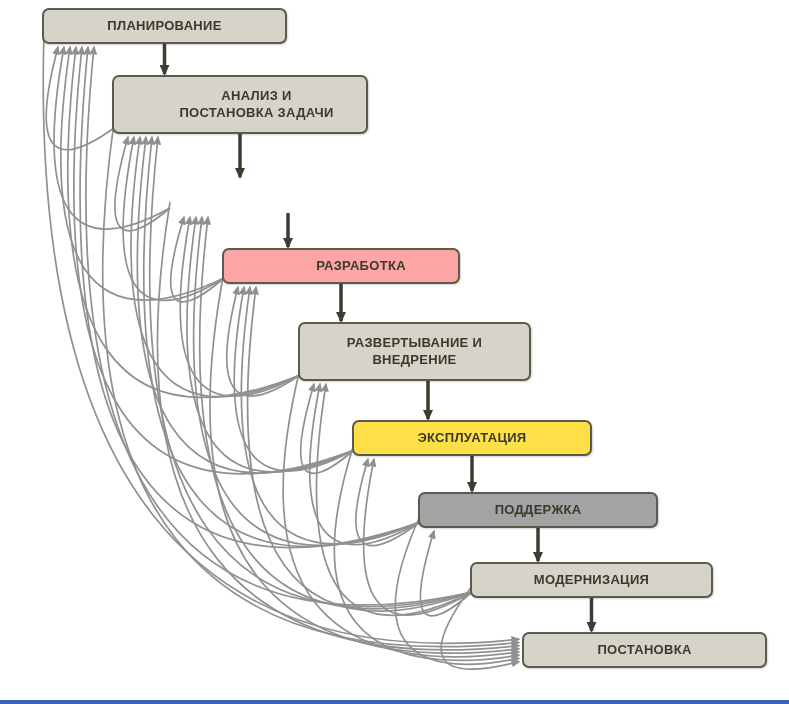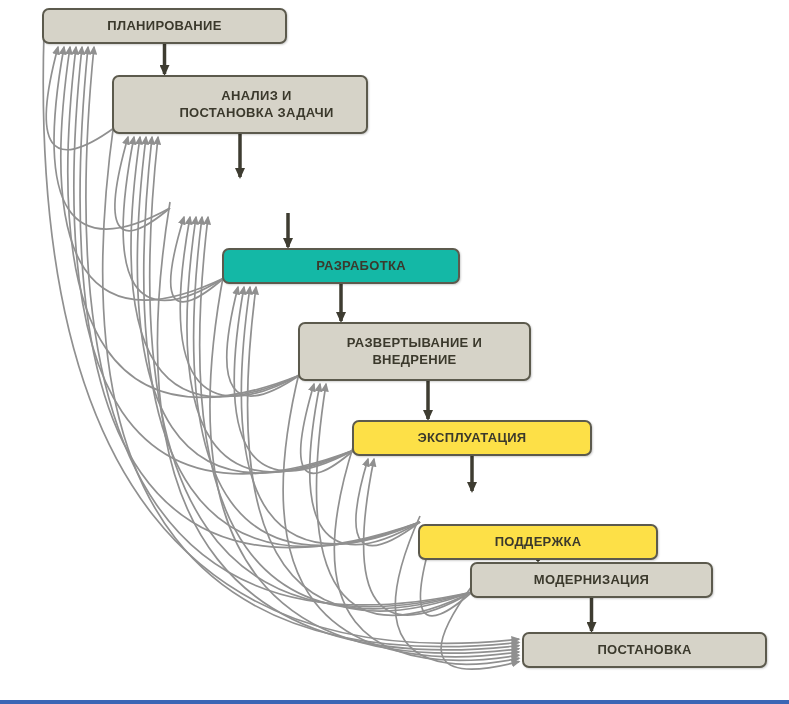--- a/index.html
+++ b/index.html
@@ -113,34 +113,34 @@
   <div class="stage-box" style="left: 42px; top: 8px; width: 245px; height: 36px; background: rgb(214, 211, 200); border-color: rgb(92, 90, 77);">
     <span class="stage-label" style="color: rgb(59, 57, 44);">ПЛАНИРОВАНИЕ</span>
   </div>
 
   <div class="stage-box" style="left: 112px; top: 75px; width: 256px; height: 59px; background: rgb(214, 211, 200); border-color: rgb(92, 90, 77);">
     <span class="stage-label" style="color: rgb(59, 57, 44); margin-left: 33px;">АНАЛИЗ И
 ПОСТАНОВКА ЗАДАЧИ</span>
   </div>
 
 
-  <div class="stage-box" style="left: 222px; top: 248px; width: 238px; height: 36px; background: #14b8a6; border-color: rgb(92, 90, 77); padding-left: 40px;">
+  <div class="stage-box" style="left: 222px; top: 248px; width: 238px; height: 36px; background: #fca5a5; border-color: rgb(92, 90, 77); padding-left: 40px;">
     <span class="stage-label" style="color: rgb(59, 57, 44);">РАЗРАБОТКА</span>
   </div>
 
   <div class="stage-box" style="left: 298px; top: 322px; width: 233px; height: 59px; background: rgb(214, 211, 200); border-color: rgb(92, 90, 77);">
     <span class="stage-label" style="color: rgb(59, 57, 44);">РАЗВЕРТЫВАНИЕ И
 ВНЕДРЕНИЕ</span>
   </div>
 
   <div class="stage-box" style="left: 352px; top: 420px; width: 240px; height: 36px; background: #fde047; border-color: rgb(92, 90, 77);">
     <span class="stage-label" style="color: rgb(59, 57, 44);">ЭКСПЛУАТАЦИЯ</span>
   </div>
 
-  <div class="stage-box" style="left: 418px; top: 492px; width: 240px; height: 36px; background: #fde047; border-color: rgb(92, 90, 77); margin-top: 32px;">
+  <div class="stage-box" style="left: 418px; top: 492px; width: 240px; height: 36px; background: #a3a3a3; border-color: rgb(92, 90, 77);">
     <span class="stage-label" style="color: rgb(59, 57, 44);">ПОДДЕРЖКА</span>
   </div>
 
   <div class="stage-box" style="left: 470px; top: 562px; width: 243px; height: 36px; background: rgb(214, 211, 200); border-color: rgb(92, 90, 77);">
     <span class="stage-label" style="color: rgb(59, 57, 44);">МОДЕРНИЗАЦИЯ</span>
   </div>
 
   <div class="stage-box" style="left: 522px; top: 632px; width: 245px; height: 36px; background: rgb(214, 211, 200); border-color: rgb(92, 90, 77);">
     <span class="stage-label" style="color: rgb(59, 57, 44);">ПОСТАНОВКА</span>
   </div>

